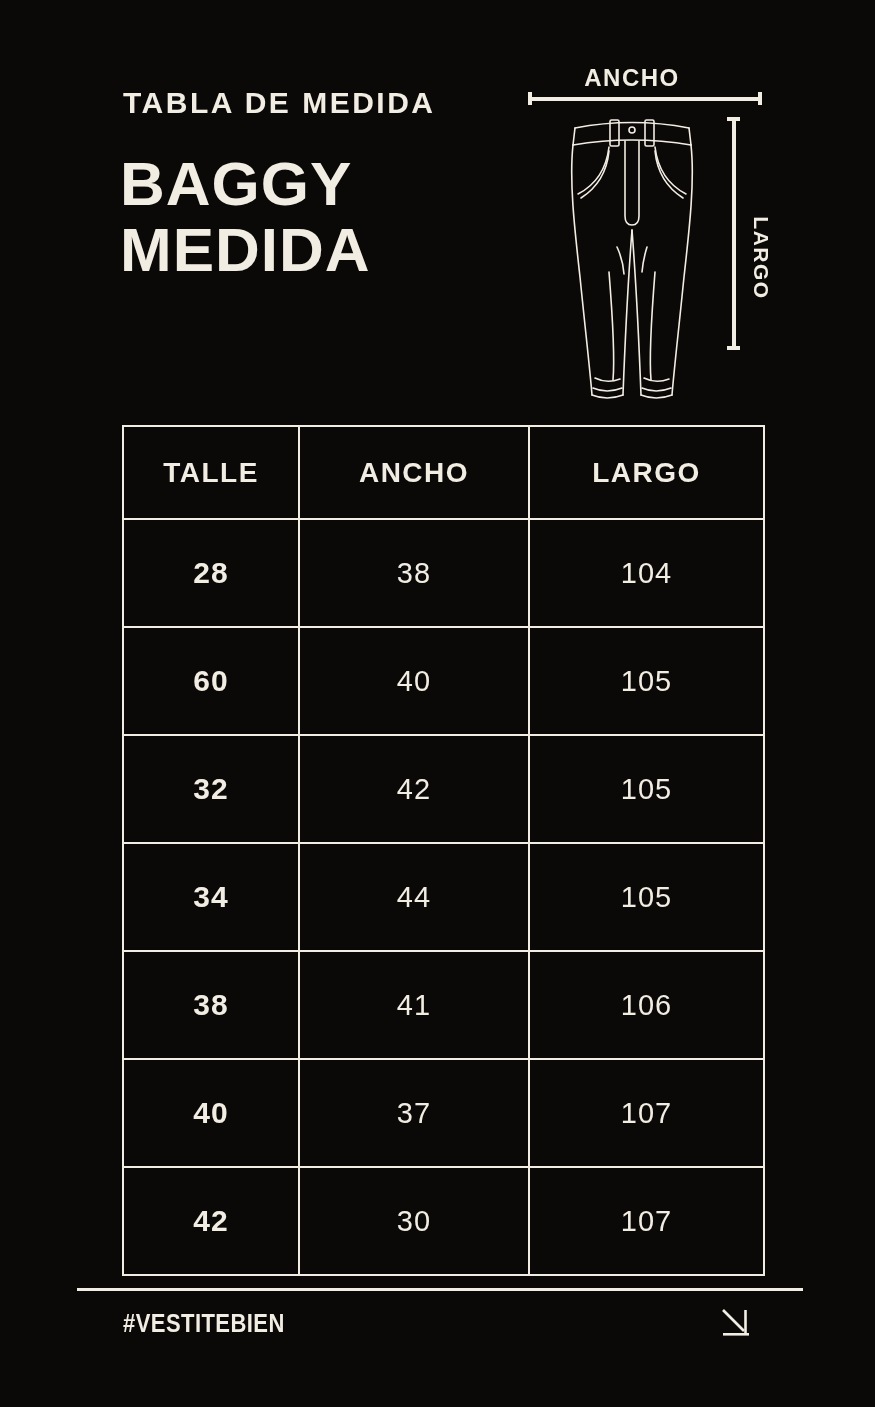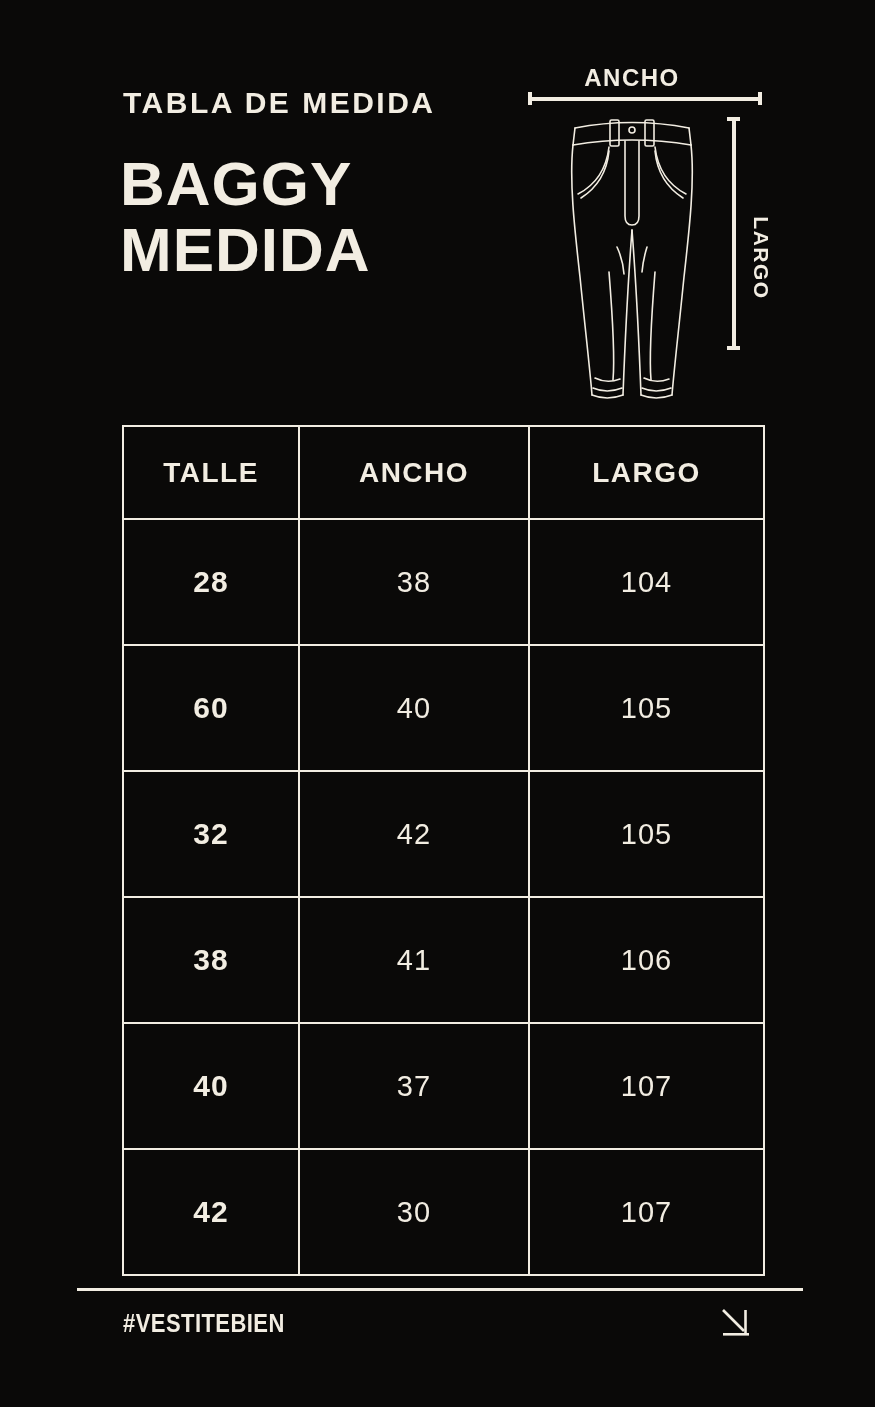--- a/index.html
+++ b/index.html
@@ -199,20 +199,25 @@
         <td class="talle">60</td>
         <td class="num">40</td>
         <td class="num">105</td>
       </tr>
       <tr>
         <td class="talle">32</td>
         <td class="num">42</td>
         <td class="num">105</td>
       </tr>
       <tr>
+        <td class="talle">34</td>
+        <td class="num">44</td>
+        <td class="num">105</td>
+      </tr>
+      <tr>
         <td class="talle">38</td>
         <td class="num">41</td>
         <td class="num">106</td>
       </tr>
       <tr>
         <td class="talle">40</td>
         <td class="num">37</td>
         <td class="num">107</td>
       </tr>
       <tr>

